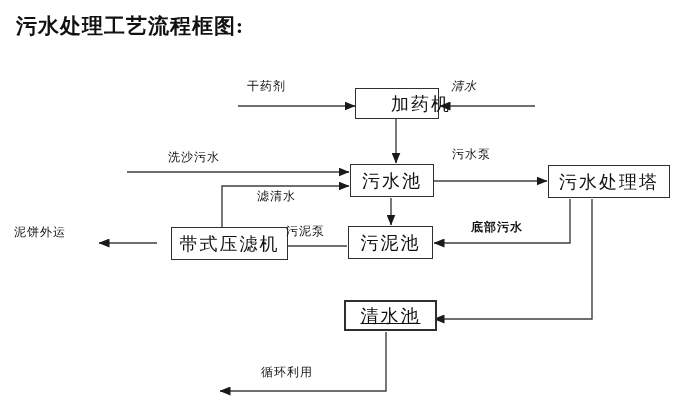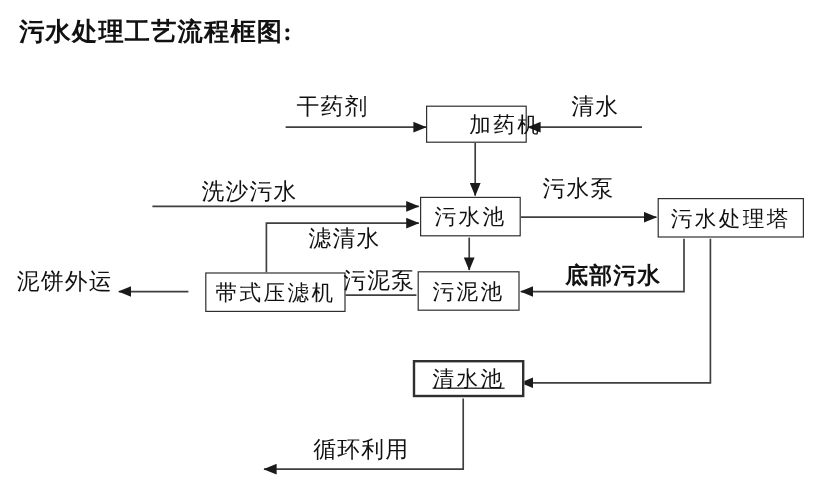--- a/index.html
+++ b/index.html
@@ -48,21 +48,21 @@
     font-size: 18px;
     letter-spacing: 2px;
     white-space: nowrap;
     box-sizing: border-box;
   }
   .node.thick {
     border-width: 2px;
   }
   .flabel {
     position: absolute;
-    font-size: 19px;
+    font-size: 12px;
     letter-spacing: 1px;
     white-space: nowrap;
     line-height: 1.1;
   }
 </style>
 </head>
 <body>
 
 <div class="canvas" style="--bg: #ffffff; --line: #3f3f3f; --border: #2f2f2f; --text: #111111;">
 
@@ -89,21 +89,21 @@
   </svg>
 
   <div class="node" style="left:355px; top:88px;  width:84px;  height:31px;padding-left:48px;">加药机</div>
   <div class="node" style="left:350px; top:164px; width:84px;  height:33px;">污水池</div>
   <div class="node" style="left:548px; top:165px; width:122px; height:33px;">污水处理塔</div>
   <div class="node" style="left:348px; top:226px; width:85px;  height:33px;">污泥池</div>
   <div class="node" style="left:158px; top:227px; width:117px; height:33px;margin-left:13px;">带式压滤机</div>
   <div class="node thick" style="left:344px; top:300px; width:93px; height:31px;text-decoration:underline;">清水池</div>
 
   <span class="flabel" style="left:247px; top:80px;">干药剂</span>
-  <span class="flabel" style="left:476px; top:80px;">清水</span>
+  <span class="flabel" style="left:451px; top:80px;font-style:italic;">清水</span>
   <span class="flabel" style="left:168px; top:151px;">洗沙污水</span>
   <span class="flabel" style="left:452px; top:148px;">污水泵</span>
   <span class="flabel" style="left:257px; top:190px;">滤清水</span>
   <span class="flabel" style="left:286px; top:225px;">污泥泵</span>
   <span class="flabel" style="left:471px; top:221px;font-weight:bold;">底部污水</span>
   <span class="flabel" style="left:14px;  top:226px;">泥饼外运</span>
   <span class="flabel" style="left:261px; top:366px;">循环利用</span>
 
 </div>
 

